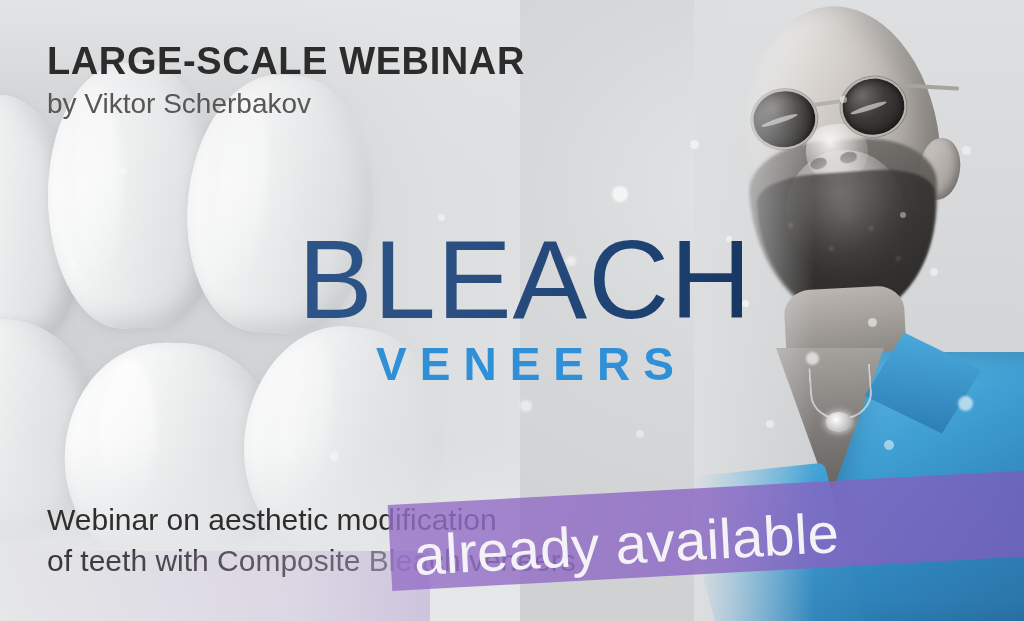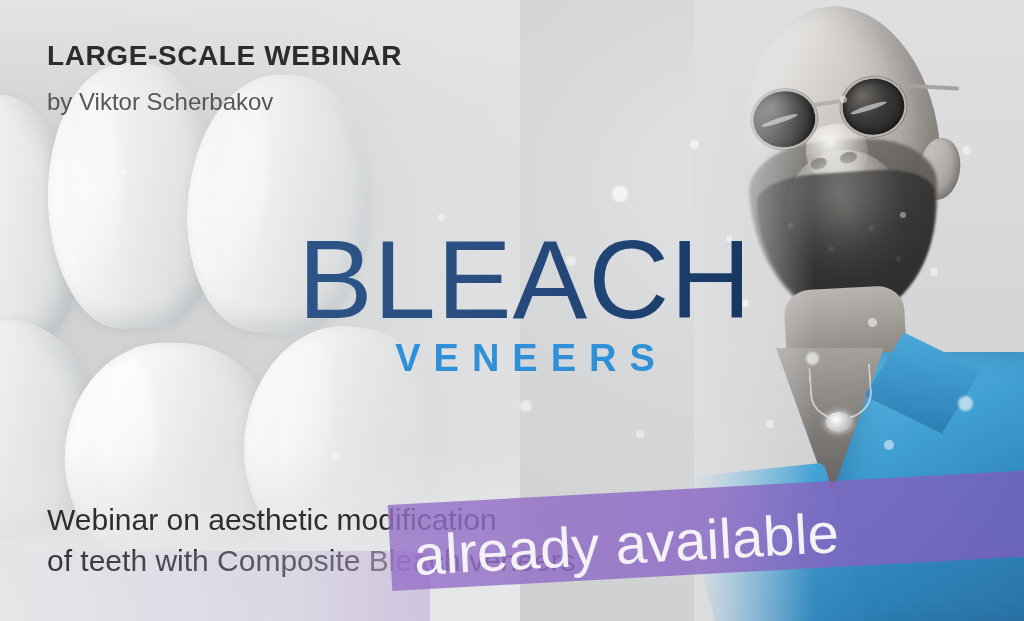--- a/index.html
+++ b/index.html
@@ -160,39 +160,39 @@
     background:linear-gradient(90deg,#dcdee0 0%,rgba(220,222,224,.72) 30%,rgba(220,222,224,0) 100%);
   }
 
   
   .bokeh{position:absolute;inset:0;pointer-events:none;}
   .dot{position:absolute;border-radius:50%;background:#fff;}
 
   
   .kicker{
     position:absolute;left:47px;top:40px;
-    font-size:28px;font-weight:700;letter-spacing:.6px;color:#2c2c2c;
+    font-size:38px;font-weight:700;letter-spacing:.6px;color:#2c2c2c;
     white-space:nowrap;
   }
   .byline{
     position:absolute;left:47px;top:88px;
-    font-size:24px;font-weight:400;color:#575757;white-space:nowrap;
+    font-size:28px;font-weight:400;color:#575757;white-space:nowrap;
   }
 
   .logo{position:absolute;left:290px;top:228px;width:470px;text-align:center;}
   .logo-main{
     font-size:112px;font-weight:400;line-height:.92;letter-spacing:1px;
     background:linear-gradient(100deg,#2f5party 0%,#27year 100%);
     color:#22497c;
     background-image:linear-gradient(100deg,#2d5589 0%,#2a4f80 38%,#1e4272 72%,#17365f 100%);
     -webkit-background-clip:text;background-clip:text;-webkit-text-fill-color:transparent;
   }
   .logo-sub{
     margin-top:6px;
-    font-size:38px;font-weight:700;letter-spacing:13px;
+    font-size:46px;font-weight:700;letter-spacing:13px;
     color:#2f90d8;padding-left:13px;
   }
 
   .caption{
     position:absolute;left:47px;top:500px;
     font-size:30px;font-weight:400;line-height:1.36;color:#2e2e2e;
   }
   .caption .ln3{color:#47484d;}
 
   

